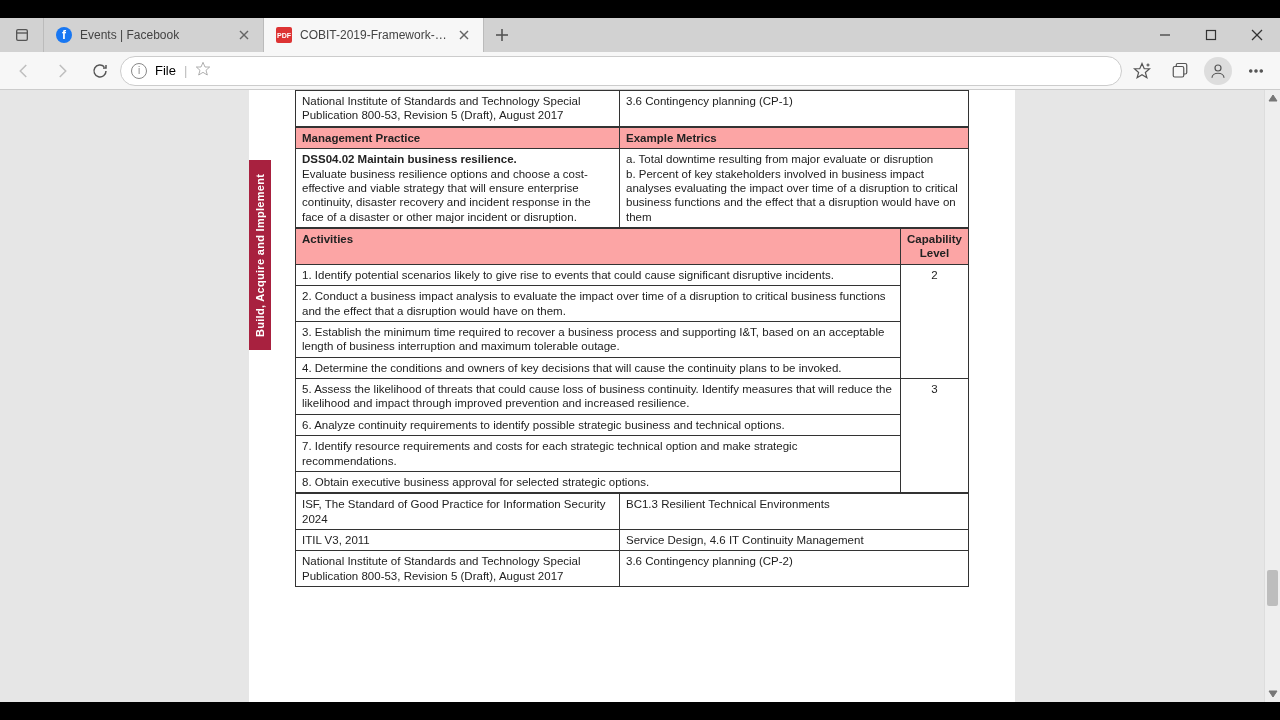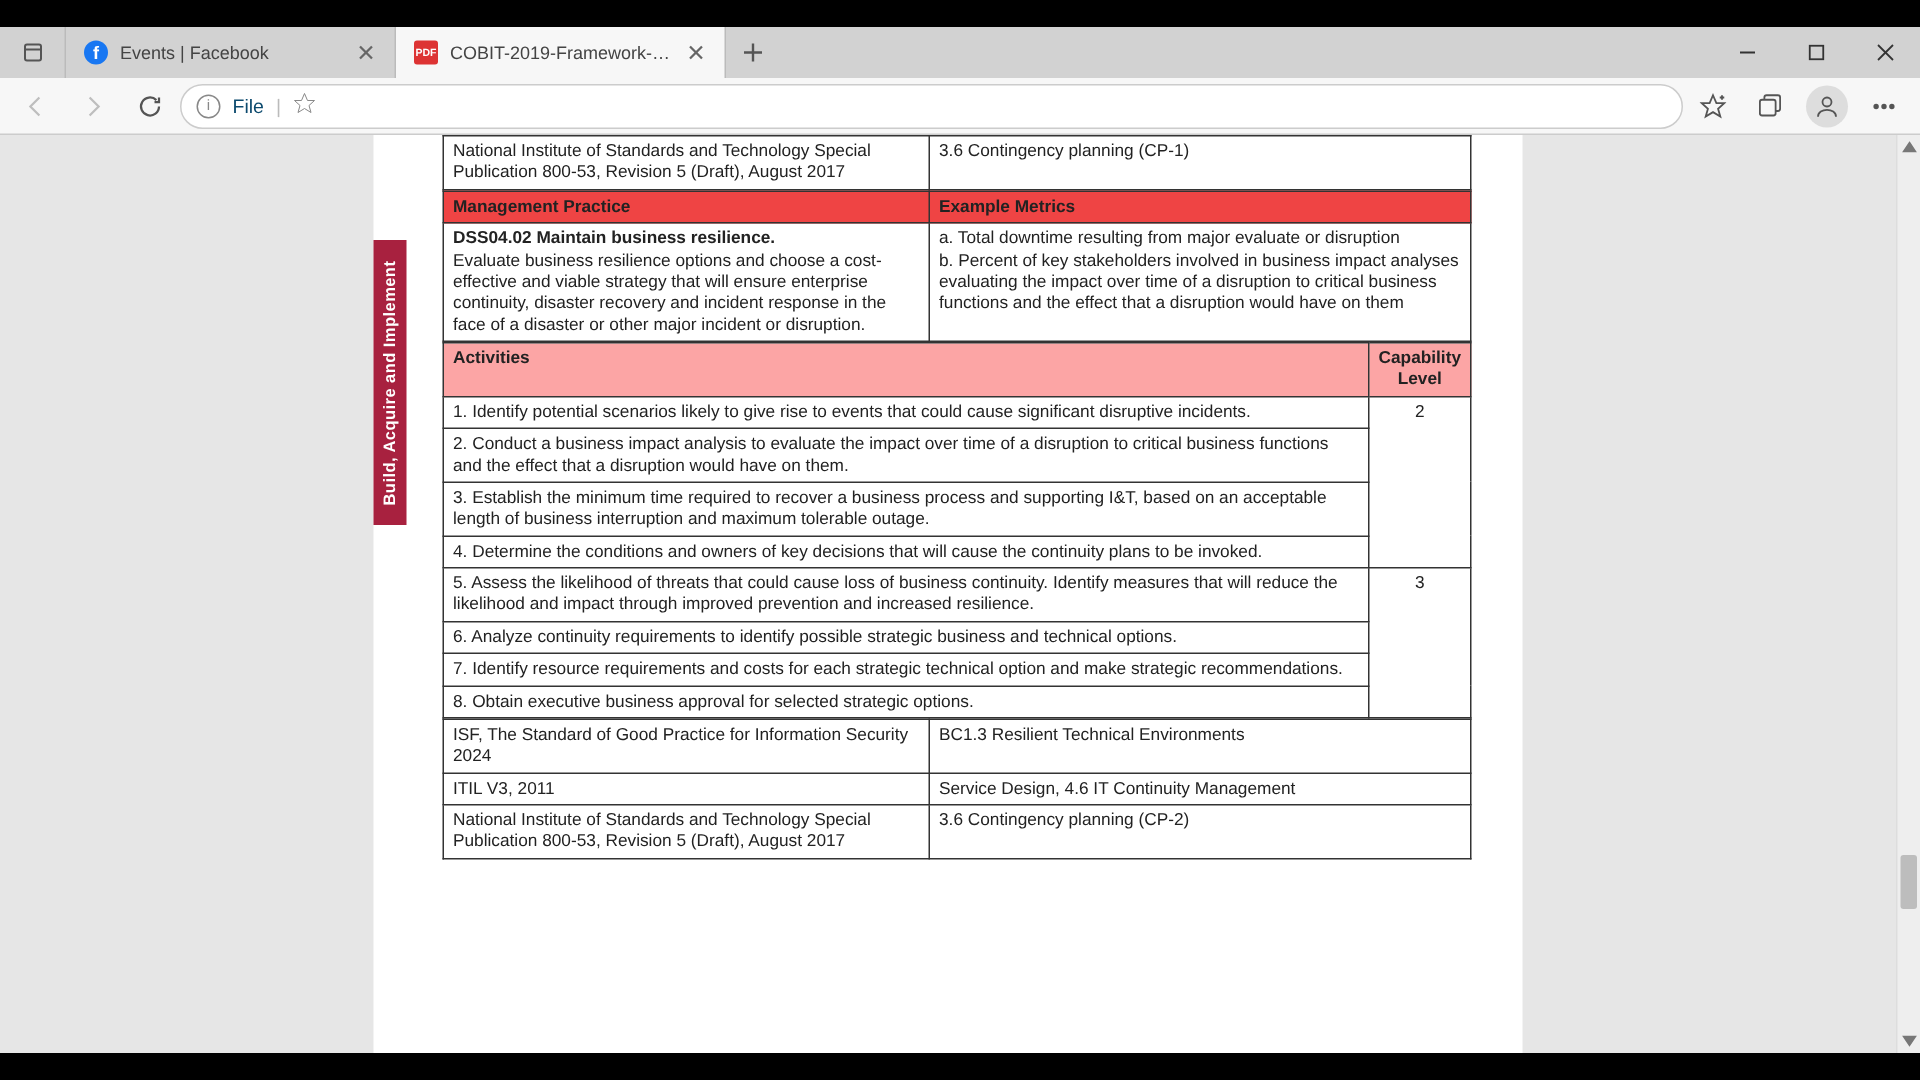--- a/index.html
+++ b/index.html
@@ -27,51 +27,51 @@
   .window-controls .wc { width: 46px; display: flex; align-items: center; justify-content: center; cursor: pointer; }
   .window-controls .wc svg { width: 12px; height: 12px; stroke: #333; fill: none; }
 
   
   .url-row { height: 38px; background: #f7f7f7; display: flex; align-items: center; padding: 0 6px; gap: 2px; border-bottom: 1px solid #ccc; }
   .nav-btn { width: 36px; height: 30px; display: flex; align-items: center; justify-content: center; cursor: pointer; border-radius: 4px; }
   .nav-btn.disabled { opacity: .35; cursor: default; }
   .nav-btn svg { width: 18px; height: 18px; stroke: #555; fill: none; stroke-width: 2; }
   .url-bar { flex: 1 1 auto; height: 30px; border: 1px solid #ccc; border-radius: 15px; background: #fff; display: flex; align-items: center; padding: 0 10px; gap: 8px; font-size: 13px; color: #555; }
   .url-bar .info-icon { width: 16px; height: 16px; border: 1px solid #888; border-radius: 50%; display: flex; align-items: center; justify-content: center; font-size: 10px; color: #888; }
-  .url-bar .scheme { color: #0c4a6e; }
+  .url-bar .scheme { color: #000000; }
   .url-bar .sep { color: #bbb; }
   .url-bar .path { flex: 1 1 auto; white-space: nowrap; overflow: hidden; text-overflow: ellipsis; color: #555; }
   .url-bar .fav-star svg { width: 16px; height: 16px; stroke: #888; fill: none; }
   .tool-icons { display: flex; align-items: center; gap: 2px; }
   .tool-icons .ti { width: 36px; height: 30px; display: flex; align-items: center; justify-content: center; cursor: pointer; }
   .tool-icons .ti svg { width: 18px; height: 18px; stroke: #555; fill: none; stroke-width: 1.6; }
   .avatar { width: 28px; height: 28px; border-radius: 50%; background: #ddd; display: flex; align-items: center; justify-content: center; }
   .avatar svg { width: 16px; height: 16px; fill: #999; }
 
   
   .viewport { flex: 1 1 auto; background: #e6e6e6; position: relative; overflow: hidden; display: flex; }
   .doc-area { flex: 1 1 auto; overflow: hidden; position: relative; }
   .scrollbar-v { width: 16px; background: #eee; display: flex; flex-direction: column; border-left: 1px solid #ddd; }
   .scrollbar-v .sb-btn { height: 16px; display: flex; align-items: center; justify-content: center; }
   .scrollbar-v .sb-btn svg { width: 10px; height: 10px; stroke: #777; fill: #777; }
   .scrollbar-v .sb-track { flex: 1 1 auto; position: relative; }
   .scrollbar-v .sb-thumb { position: absolute; left: 2px; right: 2px; top: 80%; height: 36px; background: #bdbdbd; border-radius: 2px; }
 
   
   .page { position: absolute; left: 50%; transform: translateX(-50%); top: 0; width: 766px; background: #fff; min-height: 640px; padding-bottom: 40px; }
-  .page-inner { position: relative; padding: 0 34px 0 20px; }
+  .page-inner { position: relative; padding: 0 46px 0 20px; }
 
   
   .side-tab { position: absolute; left: 0; top: 70px; width: 22px; height: 190px; background: #a8213f; color: #fff; font-size: 11px; font-weight: bold; display: flex; align-items: center; justify-content: center; writing-mode: vertical-rl; transform: rotate(180deg); letter-spacing: .3px; }
 
   
   .doc-tables { margin-left: 26px; }
   table.doc { border-collapse: collapse; width: 100%; font-size: 11.5px; color: #222; }
   table.doc td, table.doc th { border: 1px solid #333; padding: 3px 6px; vertical-align: top; line-height: 1.25; }
-  .hdr-maroon td { background: #ef4444; font-weight: bold; font-size: 11.5px; }
+  .hdr-maroon td { background: #fca5a5; font-weight: bold; font-size: 11.5px; }
   .hdr-lav td { background: #fca5a5; font-weight: bold; }
   .bold { font-weight: bold; }
   .cap-col { width: 60px; text-align: center; }
   .col-left { width: 324px; }
 
   
   .fb-ico { width: 16px; height: 16px; background: #1877f2; border-radius: 50%; display: flex; align-items: center; justify-content: center; }
   .fb-ico span { color: #fff; font-weight: bold; font-size: 12px; font-family: Arial; line-height: 1; }
   .pdf-ico { width: 16px; height: 16px; background: #d33; border-radius: 2px; display: flex; align-items: center; justify-content: center; }
   .pdf-ico span { color: #fff; font-size: 7px; font-weight: bold; }

